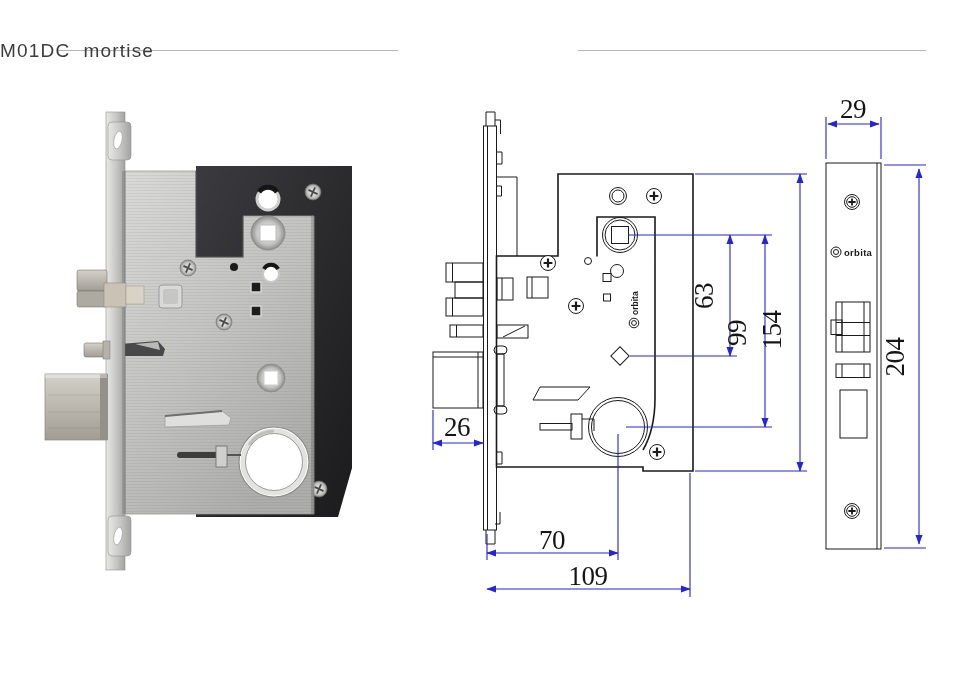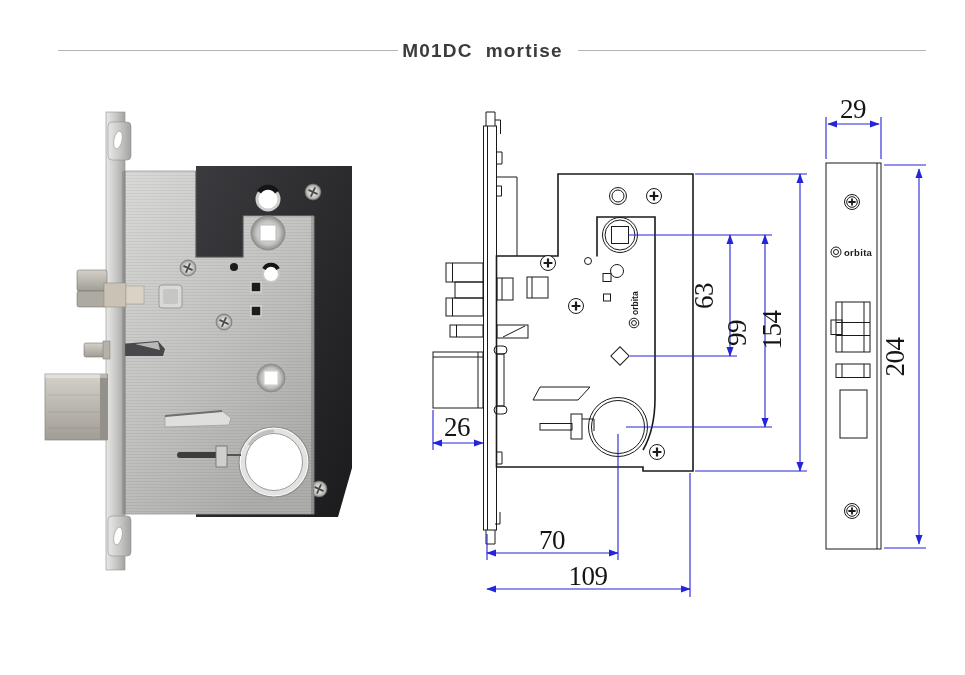--- a/index.html
+++ b/index.html
@@ -1,22 +1,22 @@
 <!DOCTYPE html>
 <html><head>
 <meta charset="utf-8">
 <style>
   html,body{margin:0;padding:0;background:#fff;}
   .canvas{position:relative;width:965px;height:675px;background:#fff;overflow:hidden;
           font-family:"Liberation Sans",sans-serif;}
   .hr{position:absolute;height:1px;background:#b5b5b5;top:50px;}
   .hr-l{left:58px;width:340px;}
   .hr-r{left:578px;width:348px;}
-  .title{position:absolute;top:40px;left:0;width:965px;text-align:center;
-         font-size:19px;color:#3c3c3c;letter-spacing:1.2px;font-weight:bold;}
+  .title{position:absolute;top:40px;left:0;width:965px;text-align:left;
+         font-size:19px;color:#3c3c3c;letter-spacing:1.2px;}
   .title .model{margin-right:13px;}
   svg{position:absolute;left:0;top:0;}
   .dim{font-family:"Liberation Serif",serif;font-size:27px;fill:#151515;letter-spacing:-0.5px;}
   .logo-sm{font-family:"Liberation Sans",sans-serif;font-weight:bold;fill:#1a1a1a;}
 </style>
 </head>
 <body>
 
 <div class="canvas">
 

